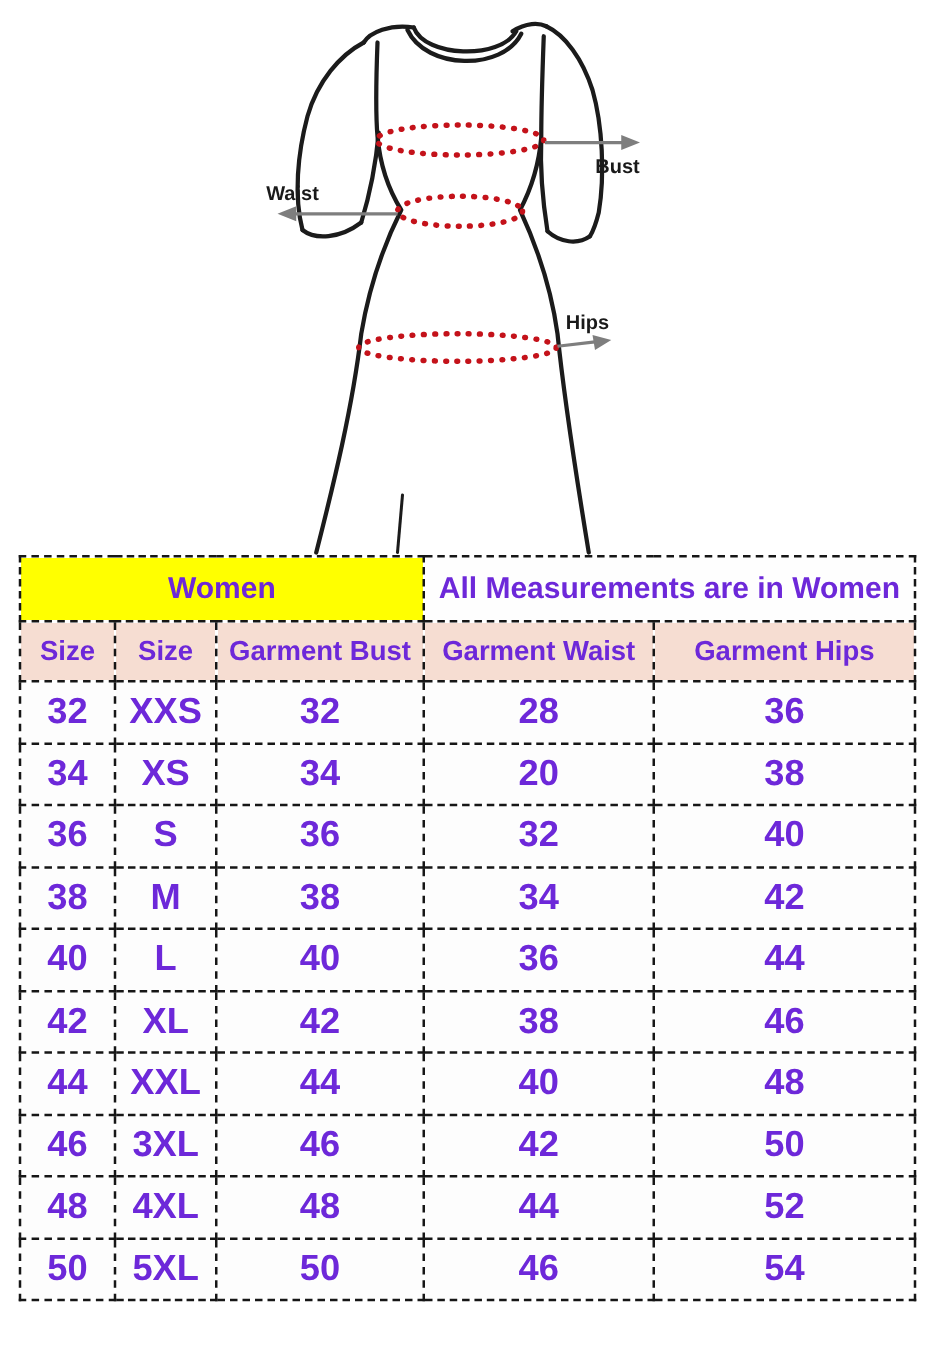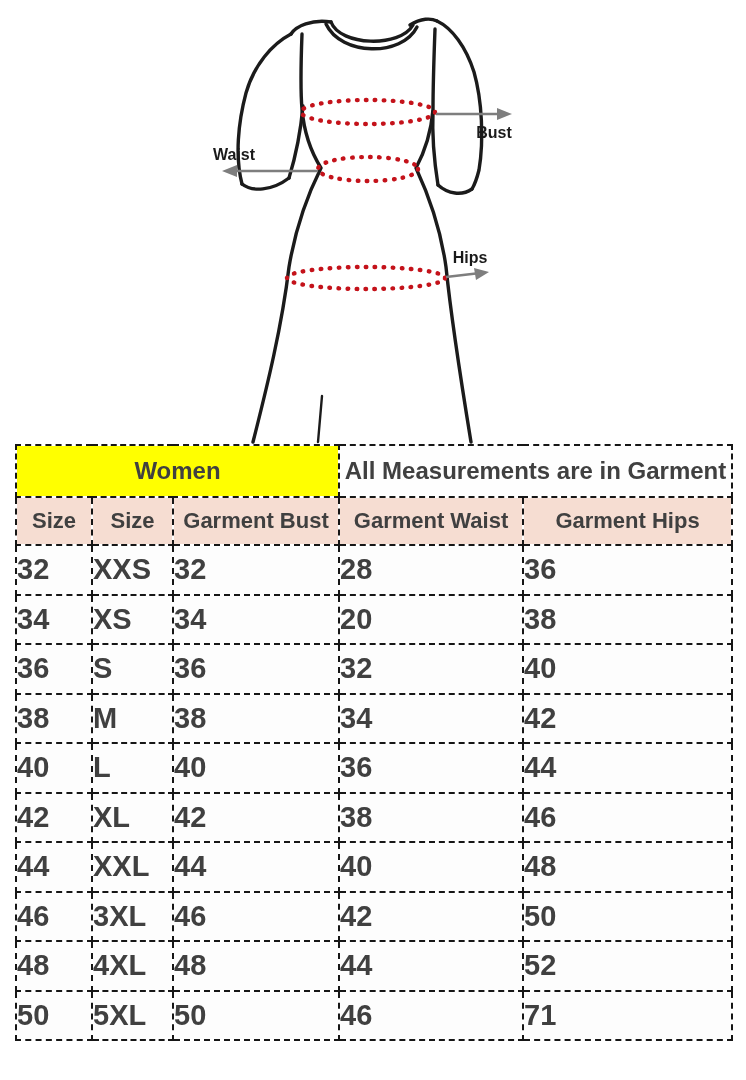--- a/index.html
+++ b/index.html
@@ -11,21 +11,22 @@
   }
   .canvas { position: relative; width: 746px; height: 1080px; }
 
   .diagram { display: block; width: 746px; height: 444px; }
 
   table.size-table {
     border-collapse: collapse;
     table-layout: fixed;
     width: 716px;
     margin-left: 15px;
-    color: #404040;
+    text-align: center;
+    color: #6d28d9;
     font-weight: bold;
   }
   table.size-table th, table.size-table td {
     border: 2px dashed #161616;
     padding: 0;
     overflow: hidden;
   }
   tr.group-row th { height: 50px; font-size: 24px; }
   th.women-cell { background: #ffff00; }
   th.meas-cell  { background: #fefefe; }
@@ -97,21 +98,21 @@
     <colgroup>
       <col style="width:76px">
       <col style="width:81px">
       <col style="width:166px">
       <col style="width:184px">
       <col style="width:209px">
     </colgroup>
     <thead>
       <tr class="group-row">
         <th class="women-cell" colspan="3">Women</th>
-        <th class="meas-cell" colspan="2">All Measurements are in Garment</th>
+        <th class="meas-cell" colspan="2">All Measurements are in Women</th>
       </tr>
       <tr class="colhead-row" id="col-header-row">
           <th>Size</th>
           <th>Size</th>
           <th>Garment Bust</th>
           <th>Garment Waist</th>
           <th>Garment Hips</th>
         </tr>
     </thead>
     <tbody id="table-body">
@@ -176,18 +177,18 @@
           <td>4XL</td>
           <td>48</td>
           <td>44</td>
           <td>52</td>
         </tr>
         <tr>
           <td>50</td>
           <td>5XL</td>
           <td>50</td>
           <td>46</td>
-          <td>71</td>
+          <td>54</td>
         </tr>
       </tbody>
   </table>
 
 </div>
 
 </body></html>

